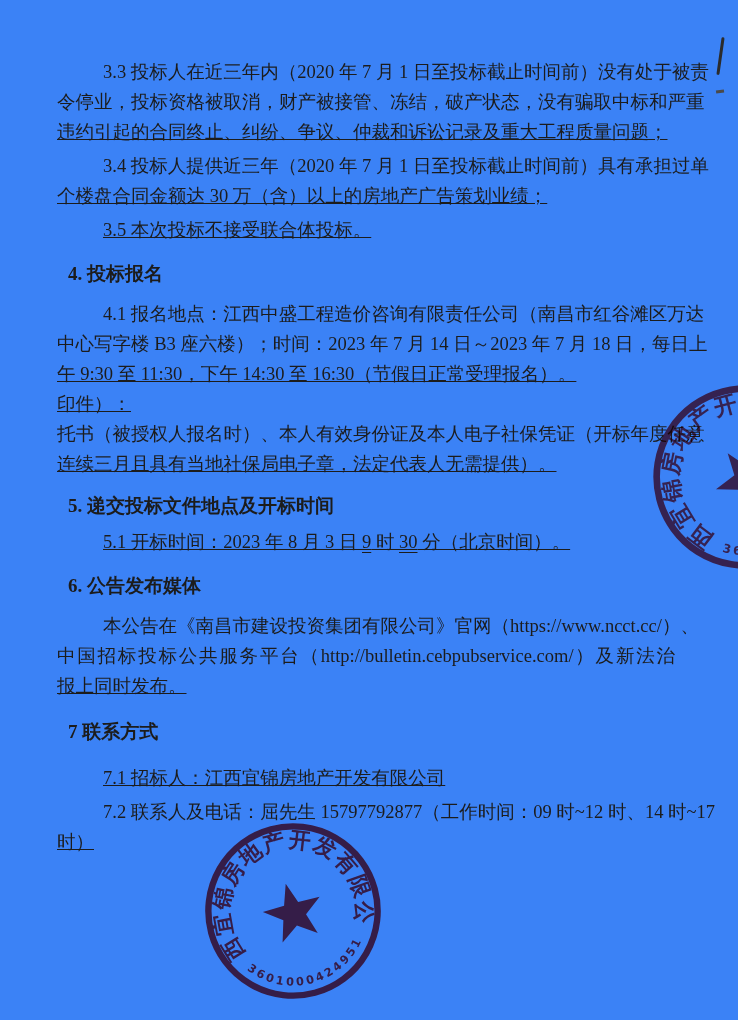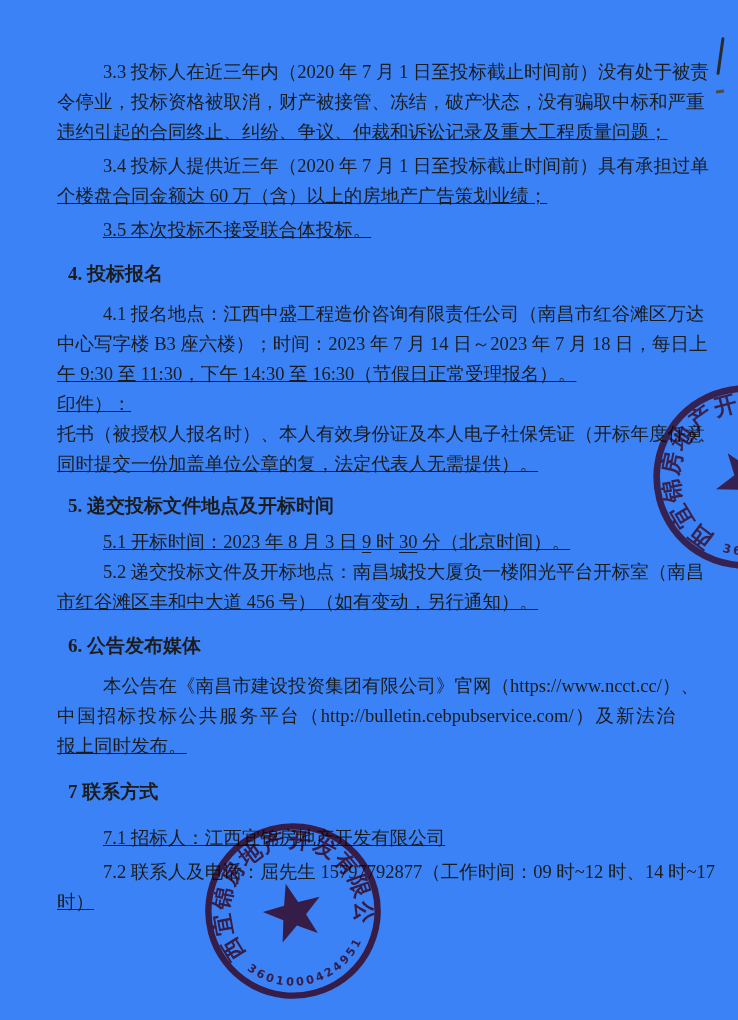--- a/index.html
+++ b/index.html
@@ -92,54 +92,50 @@
   <div class="content">
 
     <div>
       <div class="line ind">3.3 投标人在近三年内（2020 年 7 月 1 日至投标截止时间前）没有处于被责</div>
       <div class="line">令停业，投标资格被取消，财产被接管、冻结，破产状态，没有骗取中标和严重</div>
       <div class="line short">违约引起的合同终止、纠纷、争议、仲裁和诉讼记录及重大工程质量问题；</div>
     </div>
 
     <div class="mt4">
       <div class="line ind">3.4 投标人提供近三年（2020 年 7 月 1 日至投标截止时间前）具有承担过单</div>
-      <div class="line short">个楼盘合同金额达 60 万（含）以上的房地产广告策划业绩；</div>
+      <div class="line short">个楼盘合同金额达 30 万（含）以上的房地产广告策划业绩；</div>
     </div>
 
     <div class="mt4">
       <div class="line short ind">3.5 本次投标不接受联合体投标。</div>
     </div>
 
     <div class="hd mt14">4. 投标报名</div>
 
     <div class="mt10">
       <div class="line ind">4.1 报名地点：江西中盛工程造价咨询有限责任公司（南昌市红谷滩区万达</div>
       <div class="line">中心写字楼 B3 座六楼）；时间：2023 年 7 月 14 日～2023 年 7 月 18 日，每日上</div>
       <div class="line short">午 9:30 至 11:30，下午 14:30 至 16:30（节假日正常受理报名）。</div>
     </div>
 
     <div>
       <div class="line short">印件）：</div>
     </div>
 
     <div>
       <div class="line">托书（被授权人报名时）、本人有效身份证及本人电子社保凭证（开标年度任意</div>
-      <div class="line short">同时提交一份加盖单位公章的复，法定代表人无需提供）。</div>
+      <div class="line short">连续三月且具有当地社保局电子章，法定代表人无需提供）。</div>
     </div>
 
     <div class="hd mt12">5. 递交投标文件地点及开标时间</div>
 
     <div class="mt6">
       <div class="line short ind"><span>5.1 开标时间：2023 年 8 月 3 日 </span><span class="ul">9</span><span> 时 </span><span class="ul">30</span><span> 分（北京时间）。</span></div>
     </div>
 
-    <div>
-      <div class="line ind">5.2 递交投标文件及开标地点：南昌城投大厦负一楼阳光平台开标室（南昌</div>
-      <div class="line short">市红谷滩区丰和中大道 456 号）（如有变动，另行通知）。</div>
-    </div>
 
     <div class="hd mt14">6. 公告发布媒体</div>
 
     <div class="mt10">
       <div class="line ind">本公告在《南昌市建设投资集团有限公司》官网（https://www.ncct.cc/）、</div>
       <div class="line">中国招标投标公共服务平台（http://bulletin.cebpubservice.com/）及新法治</div>
       <div class="line short">报上同时发布。</div>
     </div>
 
     <div class="hd mt16">7 联系方式</div>

